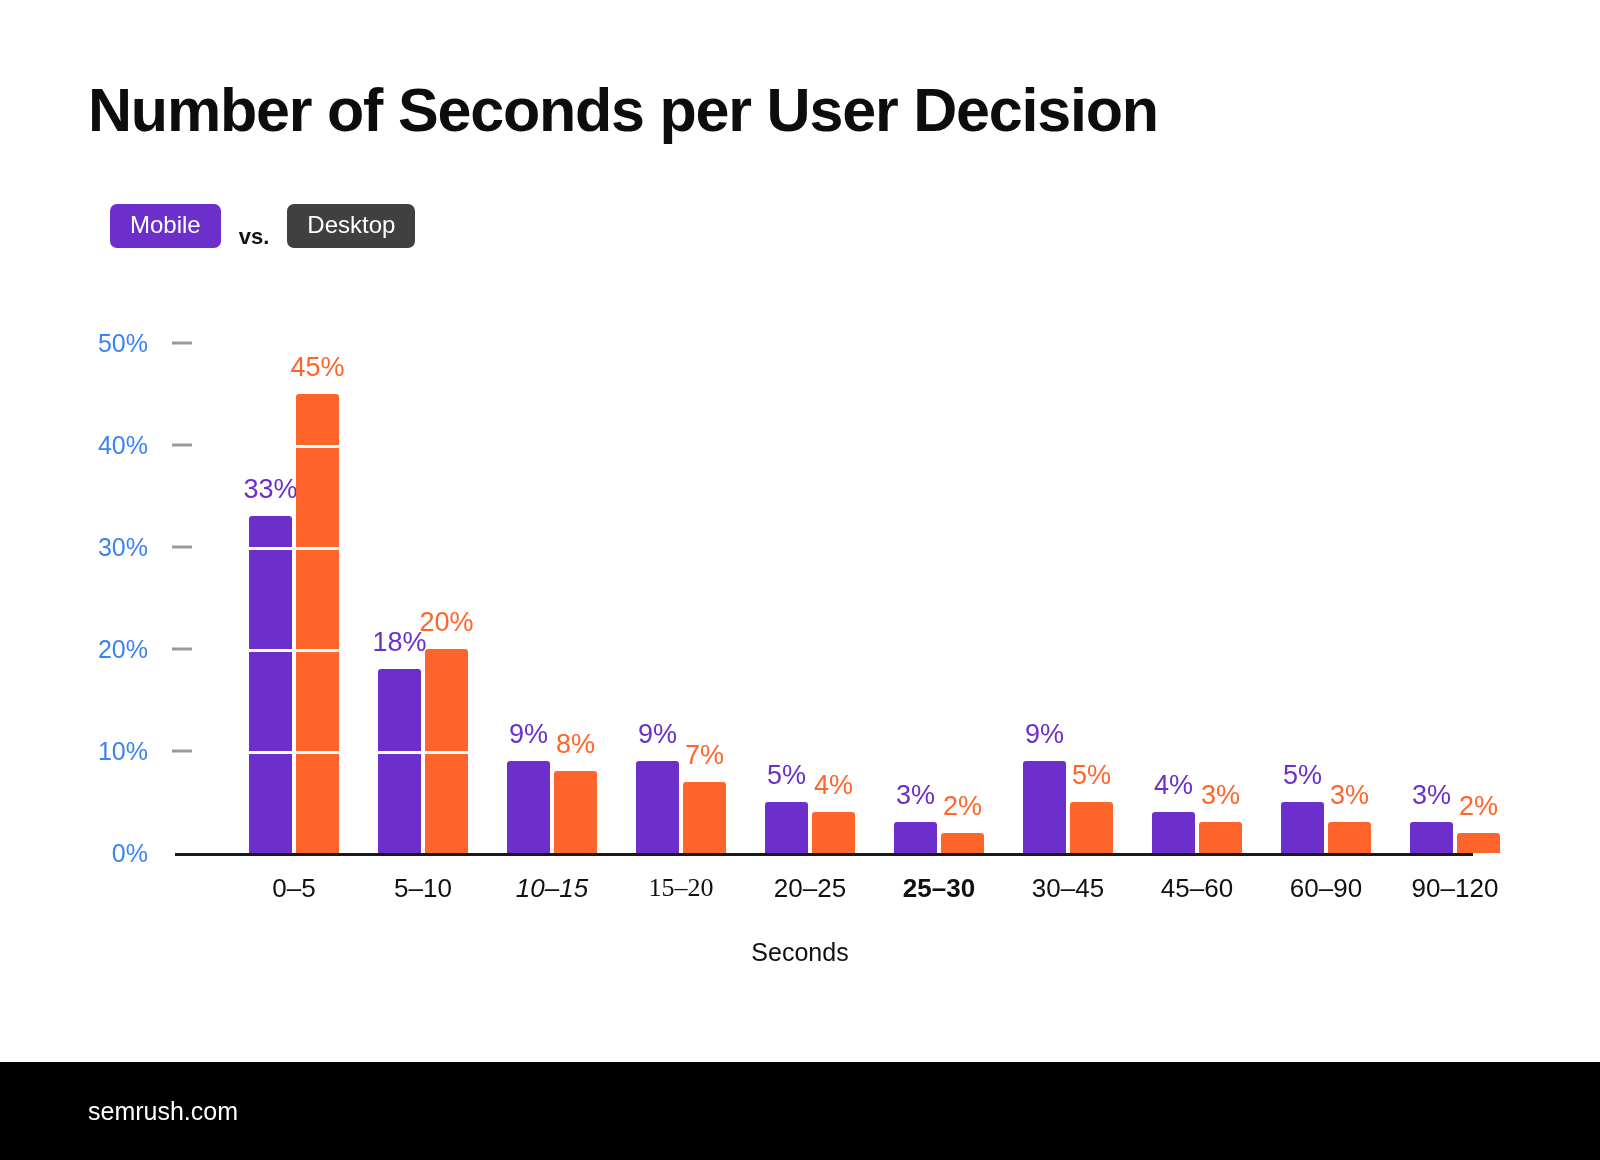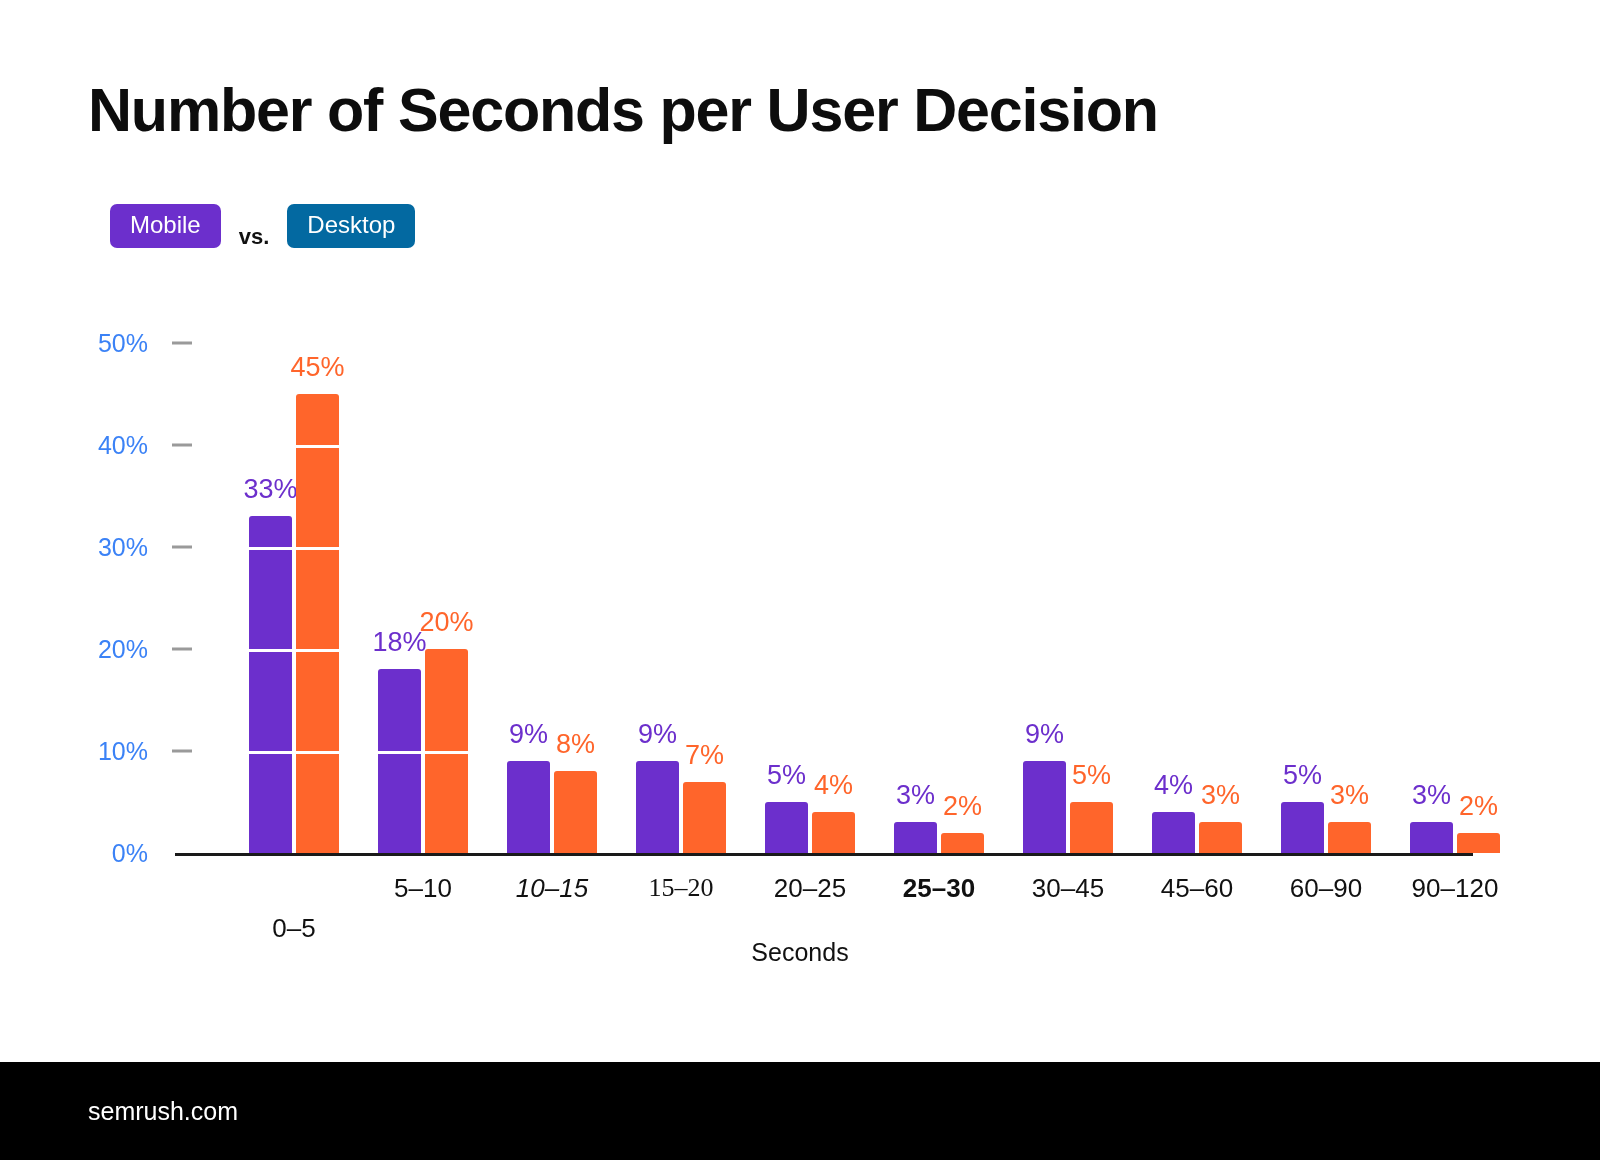--- a/index.html
+++ b/index.html
@@ -40,21 +40,21 @@
   }
   .legend-chip {
     border-radius: 7px;
     color: #ffffff;
     font-size: 24px;
     padding: 9px 20px 11px 20px;
     line-height: 1;
     white-space: nowrap;
   }
   .legend-chip.mobile { background: #6C2FCC; }
-  .legend-chip.desktop { background: #0369a1; }
+  .legend-chip.desktop { background: #404040; }
   .legend-vs {
     font-size: 22px;
     color: #111111;
     font-weight: bold;
     margin: 0 18px;
     line-height: 1;
   }
 
   
   .plot {
@@ -210,21 +210,21 @@
       <div class="gridseg" style="top: 30.6px;"></div>
     </div>
     <div class="vlabel mobile" style="left: 270.5px; top: 474.4px;">33%</div>
     <div class="bar desktop" style="left: 296px; top: 394px; height: 459px;">
       <div class="gridseg" style="top: 357px;"></div>
       <div class="gridseg" style="top: 255px;"></div>
       <div class="gridseg" style="top: 153px;"></div>
       <div class="gridseg" style="top: 51px;"></div>
     </div>
     <div class="vlabel desktop" style="left: 317.5px; top: 352px;">45%</div>
-    <div class="catlabel" style="left: 294px; margin-top: 40px;">0–5</div>
+    <div class="catlabel" style="left: 294px;">0–5</div>
     <div class="bar mobile" style="left: 378px; top: 669.4px; height: 183.6px;">
       <div class="gridseg" style="top: 81.6px;"></div>
     </div>
     <div class="vlabel mobile" style="left: 399.5px; top: 627.4px;">18%</div>
     <div class="bar desktop" style="left: 425px; top: 649px; height: 204px;">
       <div class="gridseg" style="top: 102px;"></div>
     </div>
     <div class="vlabel desktop" style="left: 446.5px; top: 607px;">20%</div>
     <div class="catlabel" style="left: 423px;">5–10</div>
     <div class="bar mobile" style="left: 507px; top: 761.2px; height: 91.8px;"></div>

